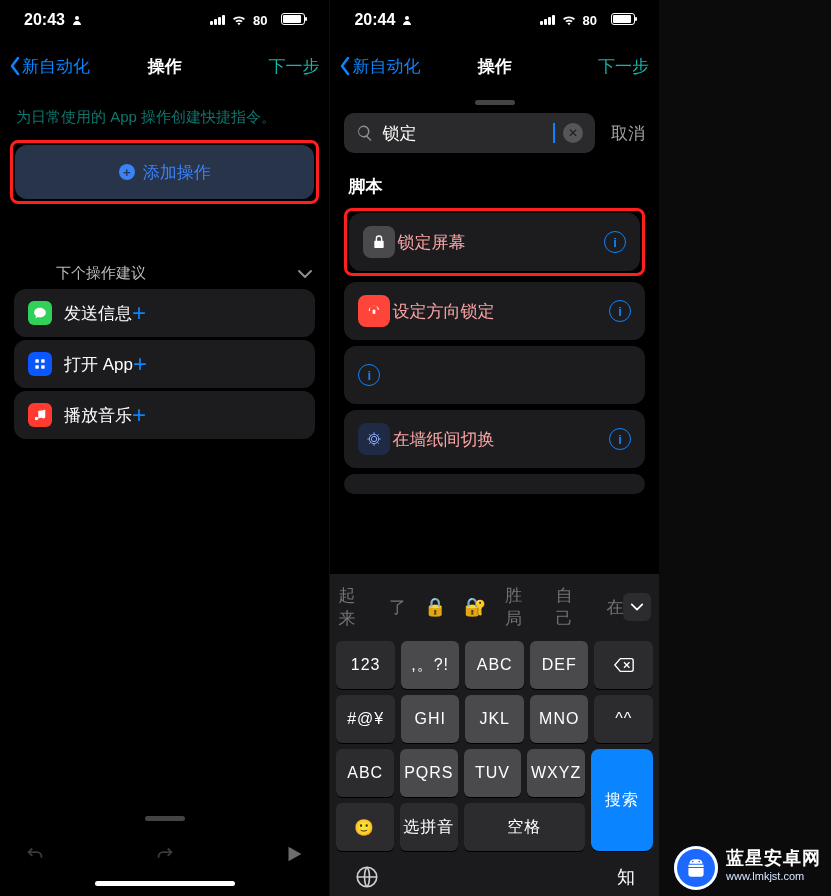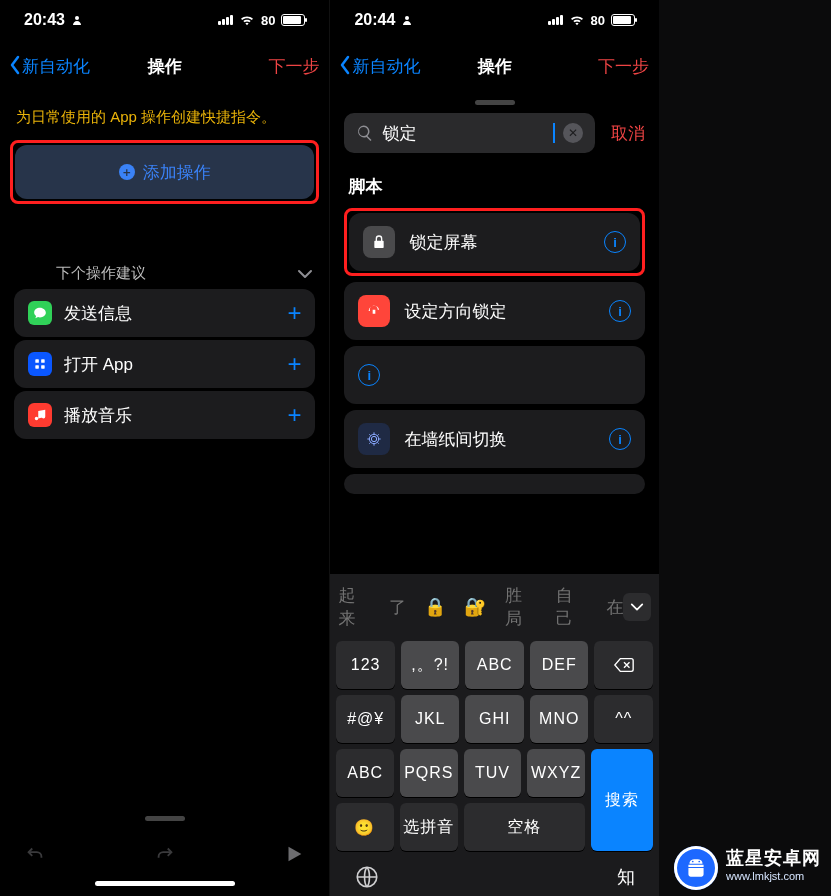--- a/index.html
+++ b/index.html
@@ -5,99 +5,99 @@
   * { box-sizing: border-box; margin: 0; padding: 0; font-family: -apple-system, "Helvetica Neue", Arial, sans-serif; }
   body { background: #0b0b0c; width: 831px; height: 896px; overflow: hidden; position: relative; }
   .wrap { display: flex; width: 659px; height: 896px; }
   .phone { width: 415.5px; height: 896px; background: #000; position: relative; overflow: hidden; display: flex; flex-direction: column; }
   .phone + .phone { border-left: 1px solid #111; }
 
   
   .status { height: 40px; display: flex; justify-content: space-between; align-items: center; padding: 0 24px; color: #fff; font-weight: 600; font-size: 16px; }
   .status .left { display: flex; align-items: center; gap: 6px; }
   .status .right { display: flex; align-items: center; gap: 6px; }
-  .bat { display: inline-flex; align-items: center; gap: 6px; }
+  .bat { display: inline-flex; align-items: flex-start; gap: 14px; }
   .bat-box { width: 24px; height: 12px; border: 1px solid #fff; border-radius: 3px; position: relative; }
   .bat-box::after { content: ""; position: absolute; right: -3px; top: 3px; width: 2px; height: 4px; background: #fff; border-radius: 1px; }
   .bat-fill { position: absolute; left: 1px; top: 1px; bottom: 1px; width: 80%; background: #fff; border-radius: 1px; }
   .bat-num { font-size: 13px; font-weight: 700; }
   .signal { display: inline-flex; align-items: flex-end; gap: 1px; }
   .signal i { display: block; width: 3px; background: #fff; border-radius: 1px; }
   .signal i:nth-child(1){height:4px;} .signal i:nth-child(2){height:6px;} .signal i:nth-child(3){height:8px;} .signal i:nth-child(4){height:10px;}
   .wifi-ic svg { width: 16px; height: 12px; }
   .person-ic { font-size: 12px; }
 
   
   .nav { height: 52px; display: flex; align-items: center; justify-content: space-between; padding: 0 10px 0 8px; }
-  .nav .back { display: flex; color: #0a84ff; font-size: 17px; gap: 0; }
+  .nav .back { display: flex; align-items: center; color: #0a84ff; font-size: 17px; gap: 0; }
   .nav .back svg { width: 14px; height: 20px; }
   .nav .title { color: #fff; font-size: 17px; font-weight: 600; position: absolute; left: 50%; transform: translateX(-50%); }
-  .nav .next { color: #ef4444; font-size: 17px; font-family: Liberation Serif, serif; }
+  .nav .next { color: #14b8a6; font-size: 17px; font-family: Liberation Serif, serif; }
 
   .body { flex: 1; padding: 0 14px; color: #fff; overflow: hidden; }
-  .helper { color: #eab308; font-size: 15px; padding: 16px 2px 18px; }
+  .helper { color: #0f766e; font-size: 15px; padding: 16px 2px 18px; }
 
   .highlight-red { border: 3px solid #ff1f1f; border-radius: 8px; }
 
   .add-btn { background: #27344a; border-radius: 12px; height: 54px; display: flex; align-items: center; justify-content: center; gap: 8px; color: #3a82f7; font-size: 17px; }
   .add-btn .plus { width: 16px; height: 16px; border-radius: 50%; background: #3a82f7; color: #27344a; display: inline-flex; align-items: center; justify-content: center; font-weight: 700; font-size: 12px; }
 
   .section-title { color: #bdbdbd; font-size: 15px; margin: 60px 2px 6px; }
   .chev-d { margin-top: 60px; }
 
   .sect-row { display: flex; justify-content: space-between; align-items: center; margin-top: 60px; padding: 0 2px 6px; margin-left: 40px; }
   .sect-row .section-title { margin: 0; }
   .sect-row .chev-d { margin: 0; }
 
   .list { display: flex; flex-direction: column; gap: 3px; }
-  .tile { background: #1c1c1e; border-radius: 12px; height: 48px; display: flex; align-items: center; justify-content: space-between; padding: 0 14px; }
+  .tile { background: #1c1c1e; border-radius: 12px; height: 48px; display: flex; align-items: center; padding: 0 14px; }
   .tile .lf { display: flex; align-items: center; gap: 12px; color: #fff; font-size: 17px; }
   .app-ic { width: 24px; height: 24px; border-radius: 6px; display: flex; align-items: center; justify-content: center; font-size: 14px; }
   .ic-green { background: #30d158; color: #fff; }
   .ic-blue { background: #0a57ff; color: #fff; }
   .ic-red { background: #ff3b30; color: #fff; }
   .plus-ic { color: #0a84ff; font-size: 24px; font-weight: 300; }
 
   
   .sheet-bottom { position: absolute; bottom: 0; left: 0; right: 0; padding: 0 14px 6px; }
   .grab { width: 40px; height: 5px; background: #444; border-radius: 3px; margin: 8px auto 8px; }
   .search { background: #2a2a2c; border-radius: 10px; height: 40px; display: flex; align-items: center; gap: 8px; padding: 0 12px; color: #8e8e93; font-size: 17px; }
   .bot-icons { display: flex; justify-content: space-between; align-items: center; padding: 14px 10px 0; color: #3a3a3c; }
   .bot-icons .play { color: #6d6d70; }
   .home-ind { width: 140px; height: 5px; background: #fff; border-radius: 3px; margin: 16px auto 4px; }
 
   
   .search-row { display: flex; align-items: center; gap: 16px; }
   .search-row .search { flex: 1; position: relative; }
   .search-row .search input { background: transparent; border: none; outline: none; color: #fff; font-size: 17px; flex: 1; width: 100%; }
   .clear-ic { width: 20px; height: 20px; background: #55555a; border-radius: 50%; display: flex; align-items: center; justify-content: center; color: #1c1c1e; font-size: 12px; }
-  .cancel { color: #ef4444; font-size: 17px; }
+  .cancel { color: #a3a3a3; font-size: 17px; }
   .cursor { display: inline-block; width: 2px; height: 20px; background: #0a84ff; vertical-align: middle; }
 
   .sec-head { color: #fff; font-size: 17px; font-weight: 600; margin: 22px 4px 10px; }
 
   .tile2 { background: #1c1c1e; border-radius: 12px; height: 58px; display: flex; align-items: center; justify-content: space-between; padding: 0 14px; }
-  .tile2 .lf { display: flex; align-items: center; gap: 14px; color: #ffffff; font-size: 17px; }
+  .tile2 .lf { display: flex; align-items: center; gap: 2px; color: #fca5a5; font-size: 17px; }
   .sq-ic { width: 32px; height: 32px; border-radius: 8px; display: flex; align-items: center; justify-content: center; }
   .ic-gray { background: #4a4a4c; color: #fff; }
   .ic-red2 { background: #ff453a; color: #fff; }
   .ic-dblue { background: #1f2a44; color: #8aa9ff; }
   .info-ic { width: 22px; height: 22px; border: 1.5px solid #0a84ff; border-radius: 50%; color: #0a84ff; display: flex; align-items: center; justify-content: center; font-size: 13px; font-weight: 600; }
 
   .list2 { display: flex; flex-direction: column; gap: 6px; }
   .hl-wrap { padding: 2px; }
 
   
   .kbd { position: absolute; bottom: 0; left: 0; right: 0; background: #1b1b1d; padding-top: 6px; padding-bottom: 4px; }
   .cand { display: flex; align-items: center; justify-content: space-between; padding: 4px 8px 8px; }
   .cand .items { display: flex; gap: 18px; align-items: center; color: #737373; font-size: 17px; }
   .cand .exp { width: 28px; height: 28px; background: #2c2c2e; border-radius: 6px; display: flex; align-items: center; justify-content: center; }
   .key { flex: 1; height: 48px; background: #4a4a4c; border-radius: 6px; display: flex; align-items: center; justify-content: center; color: #fff; font-size: 16px; letter-spacing: 1px; box-shadow: 0 1px 0 #000; }
   .key.dark { background: #2c2c2e; }
-  .srch-key { background: #0a84ff !important; }
+  .srch-key { background: #0a84ff !important; border-radius: 8px; }
   .kgrid { display: grid; grid-template-columns: repeat(5, 1fr); gap: 6px; padding: 3px 6px; }
   .kgrid .key { height: 48px; }
   .globe-row { display: flex; align-items: center; justify-content: space-between; padding: 10px 24px 2px; color: #cfcfd1; }
 
   .cand .emoji { font-size: 18px; }
 
   
   .wm { position: absolute; right: 10px; bottom: 6px; display: flex; gap: 8px; color: #fff; }
   .wm .logo { width: 44px; height: 44px; background: #1d68ff; border-radius: 50%; display: flex; align-items: center; justify-content: center; box-shadow: 0 0 0 3px #fff inset; position: relative; }
   .wm .logo svg { width: 26px; height: 26px; }
@@ -372,22 +372,22 @@
         <div class="key dark">
           <svg viewBox="0 0 24 24" width="22" height="22" fill="none" stroke="#fff" stroke-width="1.5">
               <path d="M8 5h12a2 2 0 012 2v10a2 2 0 01-2 2H8l-6-7 6-7z"></path>
               <path d="M12 9l6 6M18 9l-6 6"></path>
             </svg>
         </div>
       </div>
 
       <div class="kgrid">
         <div class="key dark">#@¥</div>
+        <div class="key">GHI</div>
         <div class="key">JKL</div>
-        <div class="key">GHI</div>
         <div class="key">MNO</div>
         <div class="key dark">^^</div>
       </div>
 
       <div style="display:flex; gap:6px; padding:3px 6px;">
         <div style="flex:4; display:grid; grid-template-columns:repeat(4,1fr); gap:6px;">
           <div class="key dark">ABC</div>
           <div class="key">PQRS</div>
           <div class="key">TUV</div>
           <div class="key">WXYZ</div>

